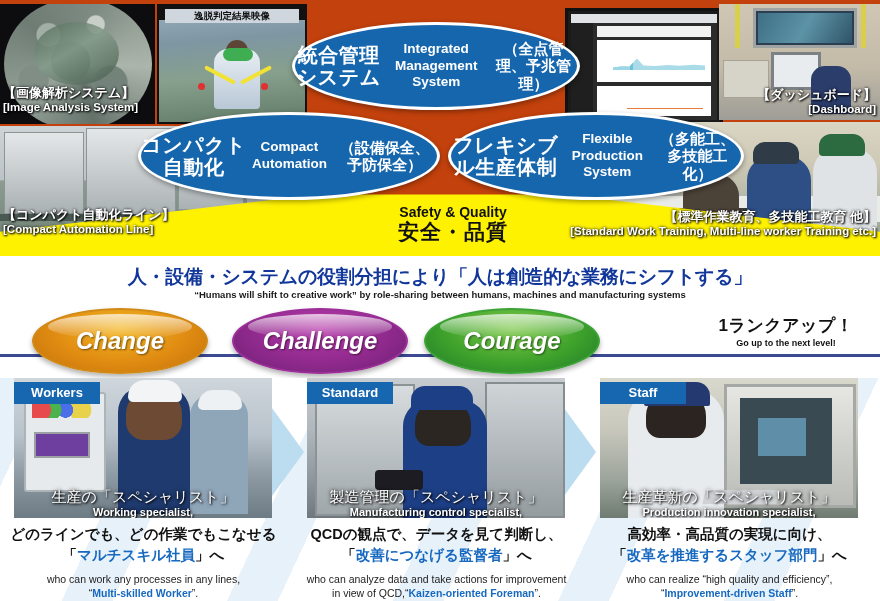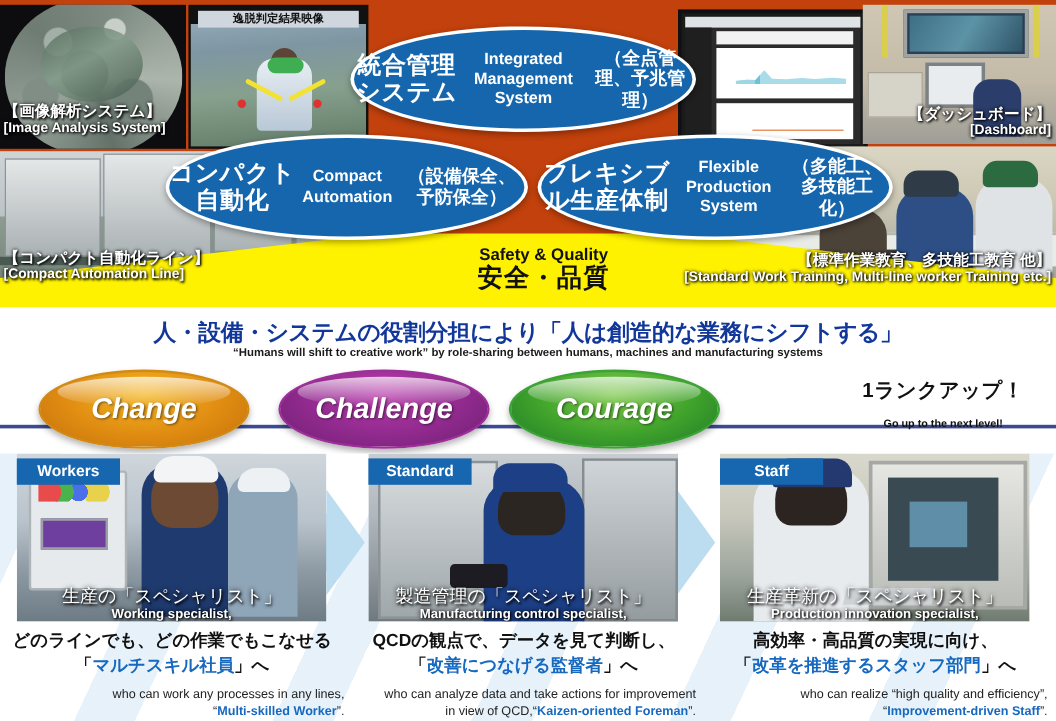--- a/index.html
+++ b/index.html
@@ -153,21 +153,21 @@
   .pill .gloss{position:absolute;left:8%;top:7%;width:84%;height:40%;border-radius:50%;
     background:linear-gradient(180deg,rgba(255,255,255,.72),rgba(255,255,255,0));}
   .pill .lbl{position:relative;font-size:24px;font-style:italic;font-weight:bold;color:#fff;
     text-shadow:1px 1px 2px rgba(0,0,0,.5);}
   #pill-change{left:32px;top:308px;background:radial-gradient(ellipse at 50% 30%,#f3b521 0%,#e08c12 55%,#c2700a 100%);border:2px solid #d18a17;}
   #pill-challenge{left:232px;top:308px;background:radial-gradient(ellipse at 50% 30%,#b73bab 0%,#912a8e 55%,#6d1f72 100%);border:2px solid #9c2f98;}
   #pill-courage{left:424px;top:308px;background:radial-gradient(ellipse at 50% 30%,#7ec94b 0%,#3fa22b 55%,#1f7a2a 100%);border:2px solid #3ea336;}
 
   #rank-block{position:absolute;left:700px;top:314px;width:172px;text-align:center;}
   #rank-ja{font-size:17px;font-weight:bold;color:#111;letter-spacing:.5px;}
-  #rank-en{font-size:9px;font-weight:bold;color:#111;margin-top:11px;}
+  #rank-en{font-size:9px;font-weight:bold;color:#111;margin-top:1px;}
 
   
   #bottom{position:absolute;left:0;top:378px;width:880px;height:223px;background:#fff;}
   .col{position:absolute;top:0;width:287px;height:223px;}
   #col-workers{left:0;}
   #col-foremen{left:293px;}
   #col-staff{left:586px;}
 
   .colphoto{position:absolute;left:14px;top:0;width:258px;height:140px;overflow:hidden;}
   .colphoto .bg{position:absolute;inset:0;}
@@ -206,21 +206,21 @@
      color:#fff;font-size:13px;font-weight:bold;line-height:22px;text-align:center;padding:0 10px;}
 
   .overlay-ja{position:absolute;left:0;top:110px;width:258px;text-align:center;
      color:#fff;font-size:15px;font-weight:normal;text-shadow:0 0 4px #000,1px 1px 2px #000;}
   .overlay-en{position:absolute;left:0;top:128px;width:258px;text-align:center;
      color:#fff;font-size:11px;font-weight:bold;text-shadow:0 0 4px #000,1px 1px 2px #000;}
 
   .body-ja{position:absolute;left:0;top:146px;width:287px;text-align:center;
      font-size:14.5px;font-weight:bold;color:#111;line-height:1.45;}
   .body-ja .hl{color:#1769c0;}
-  .body-en{position:absolute;left:0;top:194px;width:287px;text-align:right;
+  .body-en{position:absolute;left:0;top:194px;width:287px;text-align:center;
      font-size:10.5px;color:#222;line-height:1.35;}
   .body-en .hl{color:#1769c0;font-weight:bold;}
 
   
   .arrow{position:absolute;top:26px;width:72px;height:96px;}
   .arrow svg{display:block;}
   #arrow-1{left:232px;}
   #arrow-2{left:524px;}
   
   #bottom-bands{position:absolute;left:0;top:0;width:880px;height:223px;pointer-events:none;

